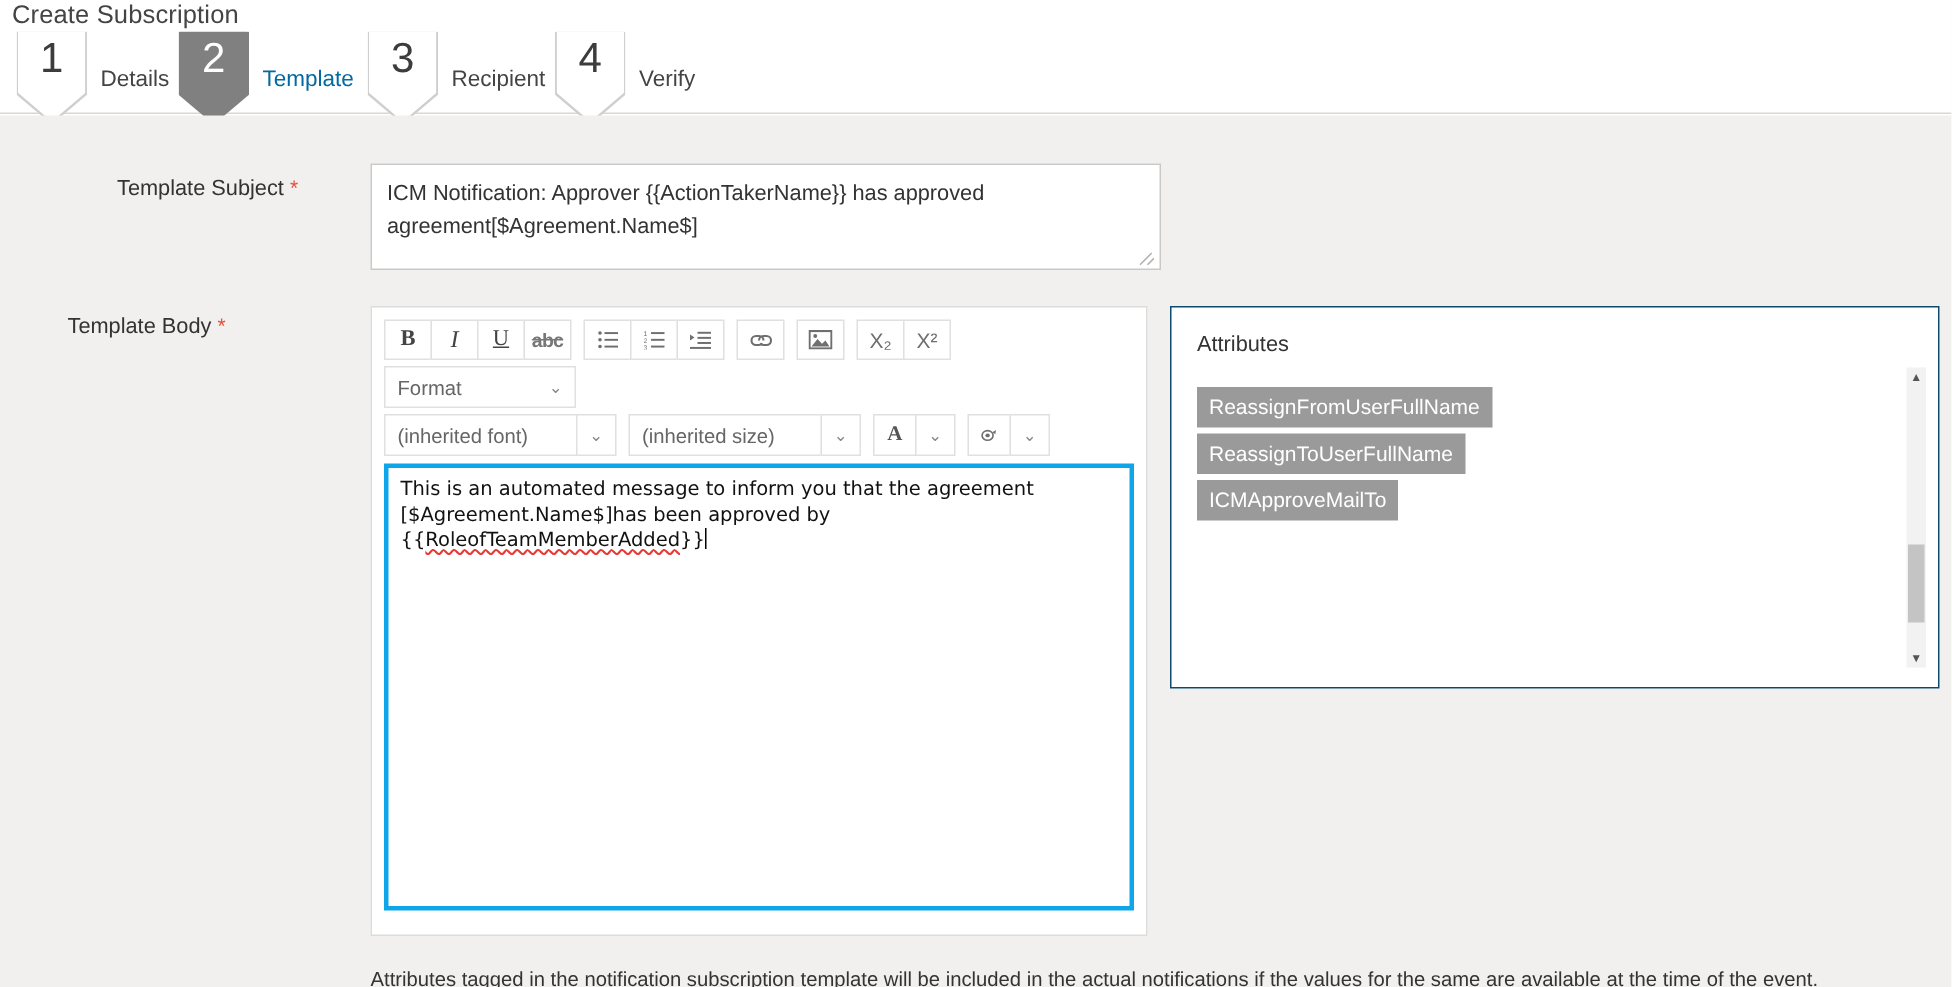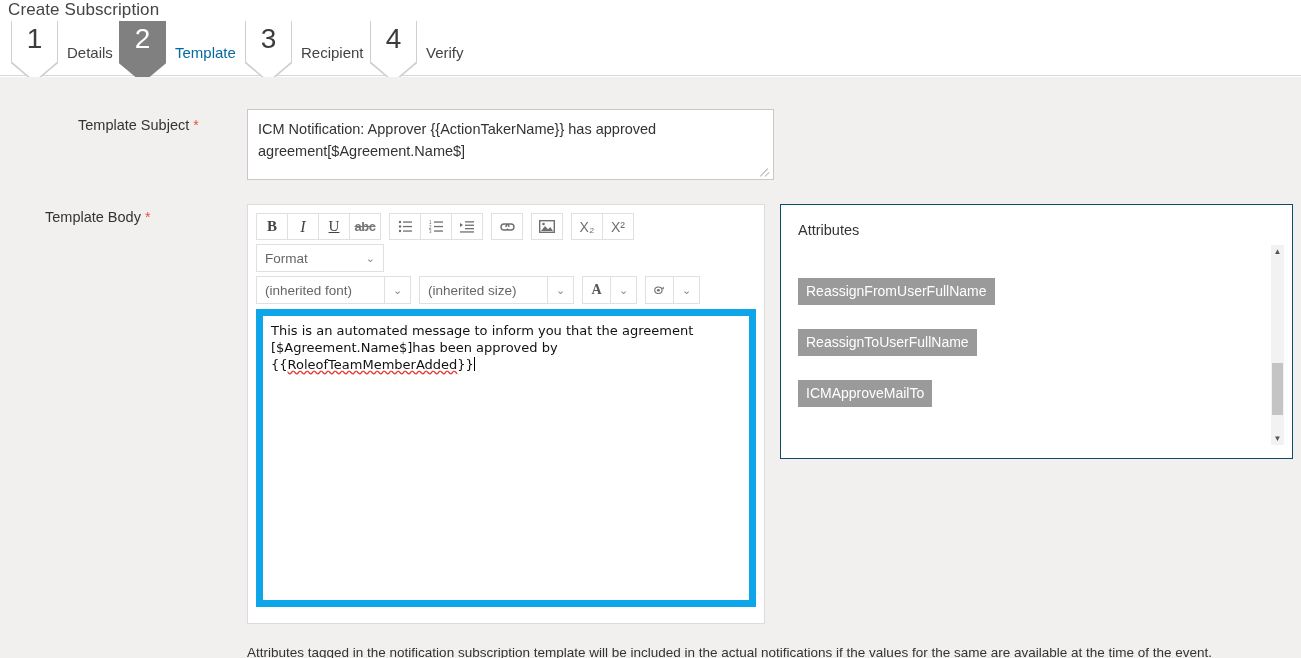--- a/index.html
+++ b/index.html
@@ -141,21 +141,21 @@
     font-size: 11px; color: #888; cursor: pointer;
   }
   .combo.font .txt { width: 129px; }
   .combo.size .txt { width: 129px; }
   .combo.color .txt { width: 29px; justify-content: center; font-family: "Liberation Serif", serif; font-weight: bold; color: #555; font-size: 14px;}
   .combo.bg .txt { width: 29px; justify-content: center; }
 
   .edit-area {
     margin-top: 5px;
     width: 500px; height: 298px;
-    border: 7px solid #0ea5e9;
+    border: 3px solid #0ea5e9;
     background: #ffffff;
     padding: 6px 8px;
     font-family: "DejaVu Sans", sans-serif;
     font-size: 13px; color: #111111; line-height: 17px;
     overflow: hidden;
     cursor: text;
   }
   .spell { text-decoration: underline wavy #e53935; text-decoration-skip-ink: none; }
   .caret {
     display: inline-block; width: 1px; height: 14px;
@@ -177,21 +177,21 @@
     position: absolute; left: 17px; top: 40px;
     width: 478px; height: 200px;
     overflow: hidden;
   }
   .attr-inner { position: absolute; left: 0; top: -18px; }
   .attr-tag {
     display: inline-block;
     background: #9a9a9a; color: #ffffff;
     font-size: 14px; line-height: 24px;
     padding: 1px 8px 2px 8px;
-    margin-bottom: 24px;
+    margin-bottom: 4px;
     white-space: nowrap;
   }
   .attr-row { display: block; }
 
   .attr-sb {
     position: absolute; right: 8px; top: 40px;
     width: 13px; height: 200px;
     background: #f2f2f2;
   }
   .attr-sb .arrow {

